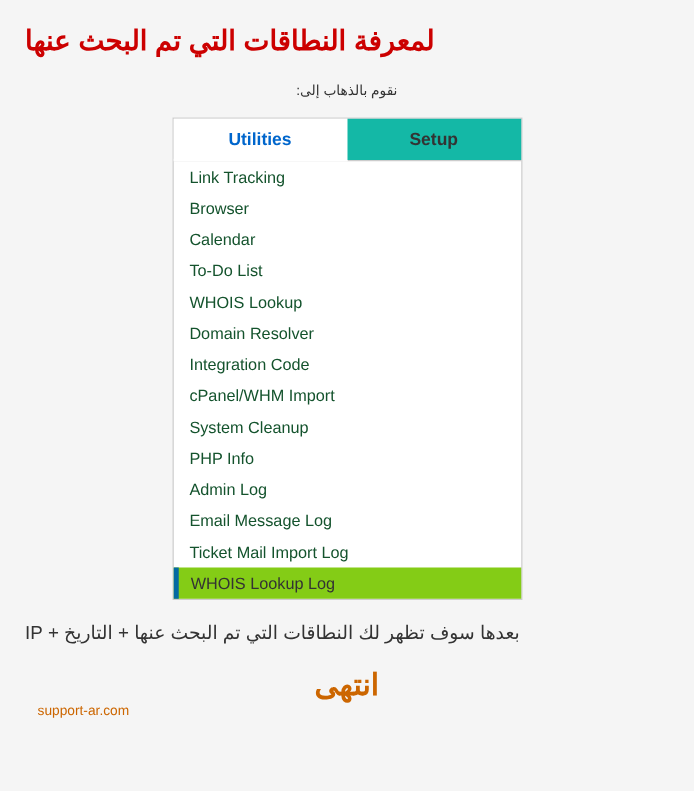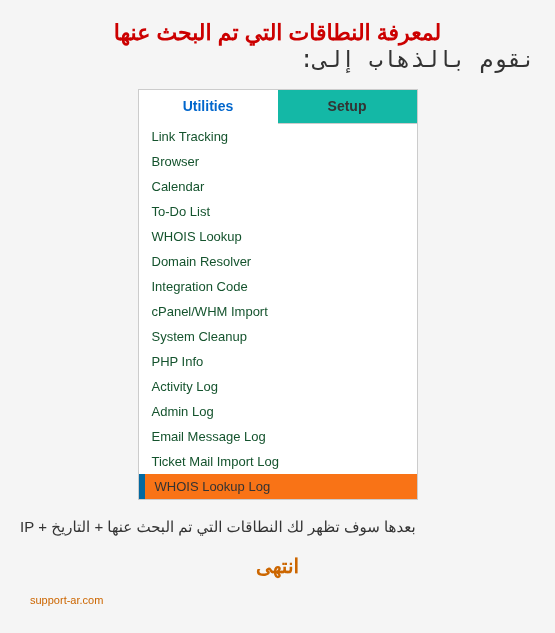--- a/index.html
+++ b/index.html
@@ -14,34 +14,35 @@
     }
 
     .page-wrapper {
       width: 555px;
       min-height: 633px;
       background: #f5f5f5;
       padding: 10px 20px 20px 20px;
     }
 
     .title-heading {
-      text-align: center;
+      text-align: left;
       color: #cc0000;
       font-size: 22px;
       font-weight: bold;
+      margin-bottom: 20px;
       margin-top: 10px;
       direction: rtl;
     }
 
     .subtitle {
-      font-size: 23px;
+      text-align: center;
+      font-size: 11px;
       color: #333;
       margin-bottom: 15px;
       direction: rtl;
-      font-family: Liberation Mono, monospace;
     }
 
     .menu-container {
       width: 280px;
       margin: 0 auto 15px auto;
       border: 1px solid #ccc;
       background: #fff;
       direction: ltr;
     }
 
@@ -80,41 +81,41 @@
 
     .menu-item {
       padding: 5px 10px;
       font-size: 13px;
       color: #14532d;
       border-left: 3px solid transparent;
       cursor: pointer;
     }
 
     .menu-item-active {
-      background: #f97316;
-      border-left: 6px solid #0369a1;
+      background: #84cc16;
+      border-left: 4px solid #0369a1;
       color: #333;
     }
 
     .bottom-text {
       text-align: left;
       font-size: 15px;
       color: #333;
       direction: rtl;
       margin-bottom: 15px;
       line-height: 1.6;
     }
 
     .end-text {
       text-align: center;
-      font-size: 20px;
+      font-size: 24px;
       font-weight: bold;
       color: #cc6600;
       direction: rtl;
-      margin-bottom: 16px;
+      margin-bottom: 0;
     }
 
     .footer-logo {
       text-align: left;
       font-size: 11px;
       color: #999;
       padding: 0 10px;
       direction: ltr;
     }
 
@@ -140,21 +141,20 @@
       <li class="menu-item">Link Tracking</li>
       <li class="menu-item">Browser</li>
       <li class="menu-item">Calendar</li>
       <li class="menu-item">To-Do List</li>
       <li class="menu-item">WHOIS Lookup</li>
       <li class="menu-item">Domain Resolver</li>
       <li class="menu-item">Integration Code</li>
       <li class="menu-item">cPanel/WHM Import</li>
       <li class="menu-item">System Cleanup</li>
       <li class="menu-item">PHP Info</li>
-      <li class="menu-item">Activity Log</li>
       <li class="menu-item">Admin Log</li>
       <li class="menu-item">Email Message Log</li>
       <li class="menu-item">Ticket Mail Import Log</li>
       <li class="menu-item menu-item-active">WHOIS Lookup Log</li>
     </ul>
   </div>
 
   <div class="bottom-text">بعدها سوف تظهر لك النطاقات التي تم البحث عنها + التاريخ + IP</div>
 
   <div class="end-text">انتهى</div>

